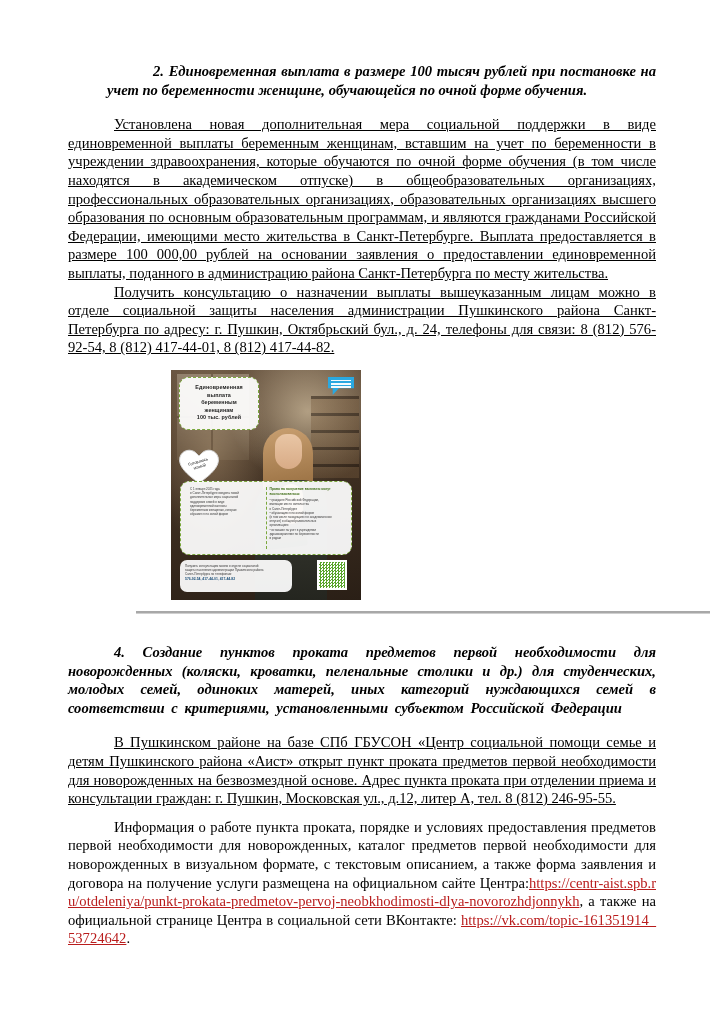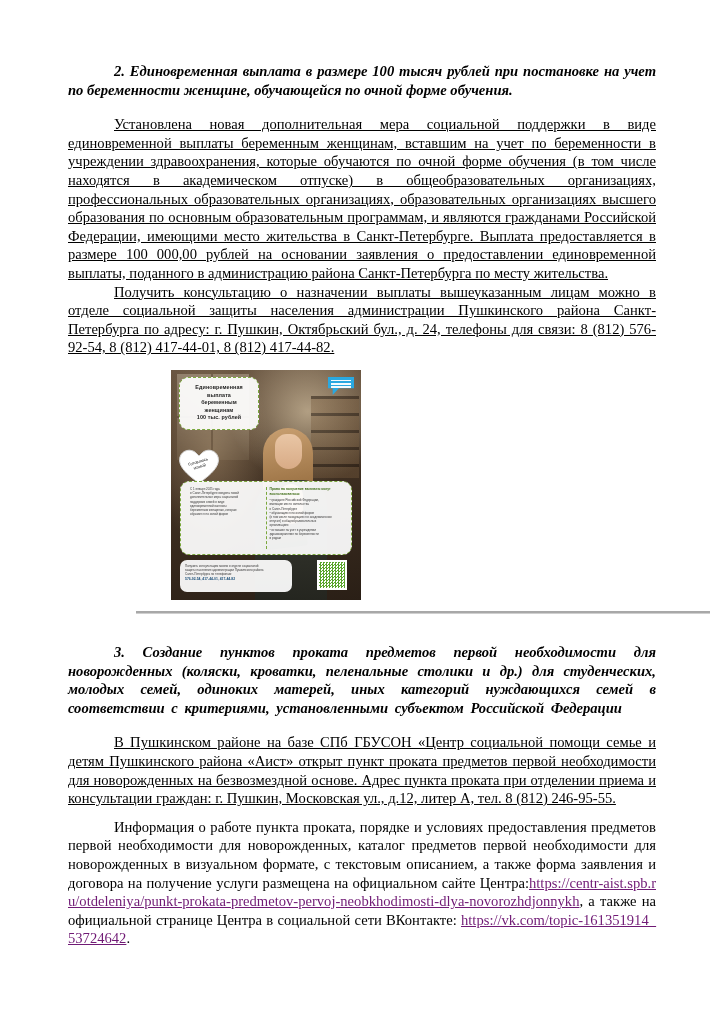--- a/index.html
+++ b/index.html
@@ -38,20 +38,21 @@
     line-height: 18.6px;
     text-align: justify;
     text-justify: inter-word;
     hyphens: none;
   }
 
   .heading {
     font-weight: bold;
     font-style: italic;
     text-indent: 46px;
+    margin-left: 39px;
   }
   .heading-3 {
     font-weight: bold;
     font-style: italic;
     text-indent: 46px;
     word-spacing: 3px;
   }
 
   .body-par {
     text-indent: 46px;
@@ -306,21 +307,21 @@
   .poster-qr-inner {
     width: 100%; height: 100%;
     background-color: #ffffff;
     background-image:
       repeating-conic-gradient(#5aa52b 0% 25%, #ffffff 0% 50%);
     background-size: 3px 3px;
   }
 
   
   a.doc-link {
-    color: #701a75;
+    color: #b91c1c;
     text-decoration: underline;
     word-break: break-all;
   }
 
   .url-par { text-indent: 46px; }
 </style>
 </head>
 <body>
 
 <div class="page">
@@ -413,21 +414,21 @@
 
     </div>
   </div>
 
   <div class="divider-wrap">
     <div class="divider"></div>
   </div>
 
   <div class="content" style="top: 643px;">
 
-    <p class="heading-3">3. Создание пунктов проката предметов первой необходимости для новорожденных (коляски, кроватки, пеленальные столики и др.) для студенческих, молодых семей, одиноких матерей, иных категорий нуждающихся семей в соответствии с критериями, установленными субъектом Российской Федерации</p>
+    <p class="heading-3">4. Создание пунктов проката предметов первой необходимости для новорожденных (коляски, кроватки, пеленальные столики и др.) для студенческих, молодых семей, одиноких матерей, иных категорий нуждающихся семей в соответствии с критериями, установленными субъектом Российской Федерации</p>
 
     <div class="gap-md"></div>
 
     <p class="body-par">В Пушкинском районе на базе СПб ГБУСОН «Центр социальной помощи семье и детям Пушкинского района «Аист» открыт пункт проката предметов первой необходимости для новорожденных на безвозмездной основе. Адрес пункта проката при отделении приема и консультации граждан: г. Пушкин, Московская ул., д.12, литер А, тел. 8 (812) 246-95-55.</p>
 
     <div class="gap-sm"></div>
 
     <p class="url-par"><span>Информация о работе пункта проката, порядке и условиях предоставления предметов первой необходимости для новорожденных,   каталог предметов первой необходимости для новорожденных в визуальном формате, с текстовым описанием, а также форма заявления и договора на получение услуги размещена  на официальном сайте Центра:</span><a class="doc-link" href="#">https://centr-aist.spb.ru/otdeleniya/punkt-prokata-predmetov-pervoj-neobkhodimosti-dlya-novorozhdjonnykh</a><span>, а также  на официальной странице Центра в социальной сети ВКонтакте: </span><a class="doc-link" href="#">https://vk.com/topic-161351914_53724642</a><span>.</span></p>
 
   </div>

